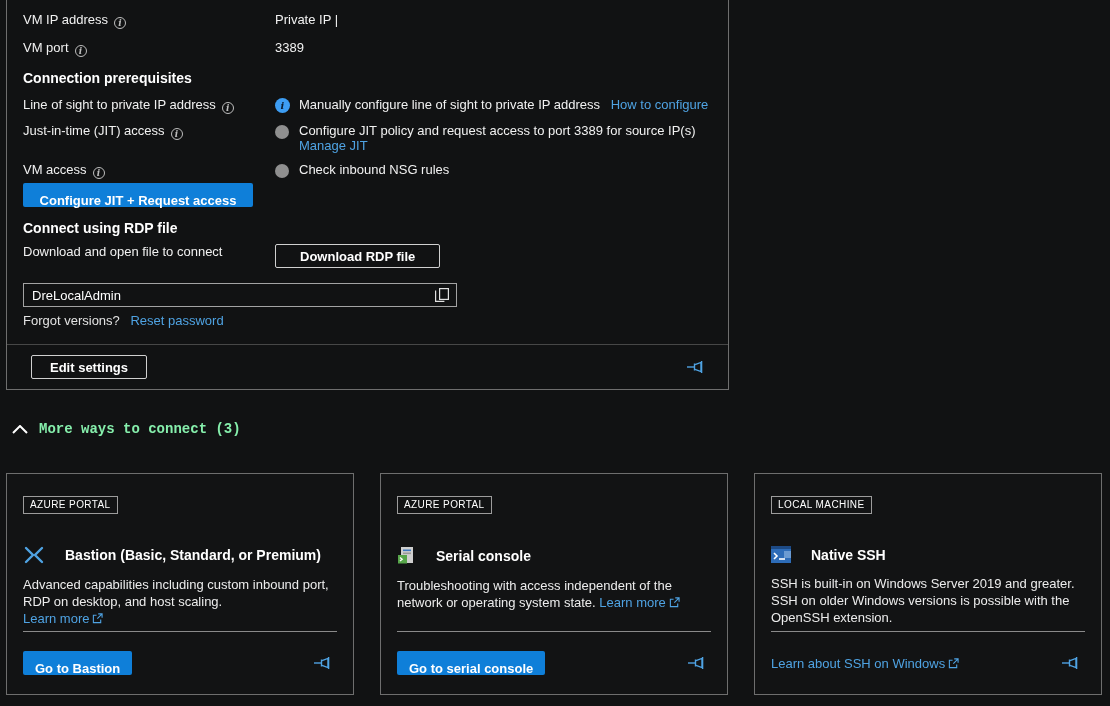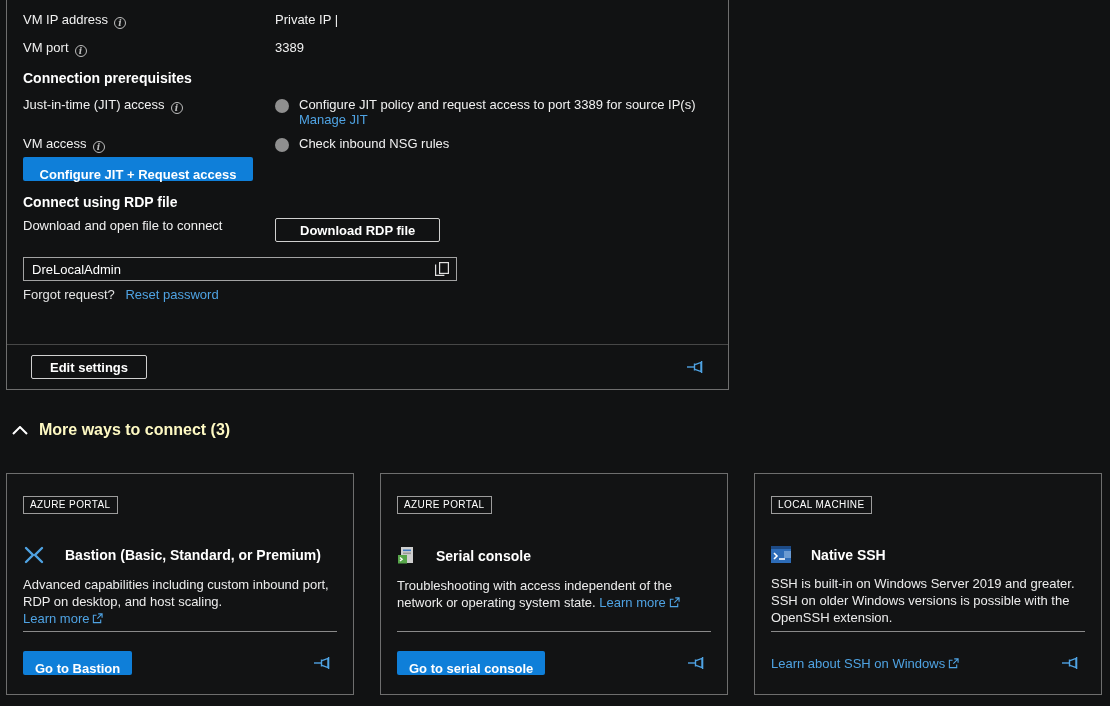--- a/index.html
+++ b/index.html
@@ -75,21 +75,21 @@
     border-top:1px solid #474747; display:flex; align-items:center;
     justify-content:space-between; padding:0 18px 0 24px;
   }
   .pin-btn { background:transparent; border:none; cursor:pointer; padding:2px; display:flex; }
 
   
   .more-ways {
     position:absolute; left:12px; top:421px; display:flex; align-items:center;
     gap:11px; cursor:pointer;
   }
-  .more-ways-label { font-size:16px; font-weight:700; color:#fef9c3; }
+  .more-ways-label { font-size:14px; font-weight:700; color:#86efac;font-family:Liberation Mono, monospace; }
 
   
   .cards { position:absolute; left:6px; top:473px; width:1097px; display:flex; gap:26px; }
   .card {
     width:348px; height:222px; border:1px solid #6e6e6e;
     padding:22px 16px 0; display:flex; flex-direction:column; background:#121314;
   }
   .badge-row { display:flex; }
   .badge {
     border:1px solid #9c9c9c; color:#fff; font-size:10px; letter-spacing:.4px;
@@ -122,20 +122,32 @@
     <div class="row-label">
       <span>VM port</span><span class="info-ring"></span>
     </div>
     <div class="row-value">
       <span>3389</span>
     </div>
   </div>
 
   <div class="section-h">Connection prerequisites</div>
 
+  <div class="row mb7">
+    <div class="row-label">
+      <span>Line of sight to private IP address</span><span class="info-ring"></span>
+    </div>
+    <div class="row-value status-line">
+      <span class="info-dot"></span>
+      <span>
+        <span>Manually configure line of sight to private IP address</span>
+        <a class="link gap-link">How to configure</a>
+      </span>
+    </div>
+  </div>
 
   <div class="row mb7">
     <div class="row-label">
       <span>Just-in-time (JIT) access</span><span class="info-ring"></span>
     </div>
     <div class="row-value status-line">
       <span class="gray-dot"></span>
       <span>
         <span>Configure JIT policy and request access to port 3389 for source IP(s)</span><br>
         <a class="link">Manage JIT</a>
@@ -171,21 +183,21 @@
         <button class="copy-btn">
           <svg width="14" height="14" viewBox="0 0 14 14">
             <g fill="none" stroke="#e0e0e0" stroke-width="1.2">
               <rect x="4.6" y="0.6" width="8.8" height="10.8"></rect>
               <path d="M9.4 13.4 H0.6 V2.6"></path>
             </g>
           </svg>
         </button>
       </div>
       <div class="forgot-row">
-        <span class="forgot-txt">Forgot request?</span>
+        <span class="forgot-txt">Forgot versions?</span>
         <a class="link gap-link">Reset password</a>
       </div>
     </div>
   </div>
 
   <div class="panel-footer">
     <button class="btn-outline">Edit settings</button>
     <button class="pin-btn">
       <svg width="22" height="14" viewBox="0 0 22 14">
         <g stroke="#4fa3e3" stroke-width="1.4" fill="none">

